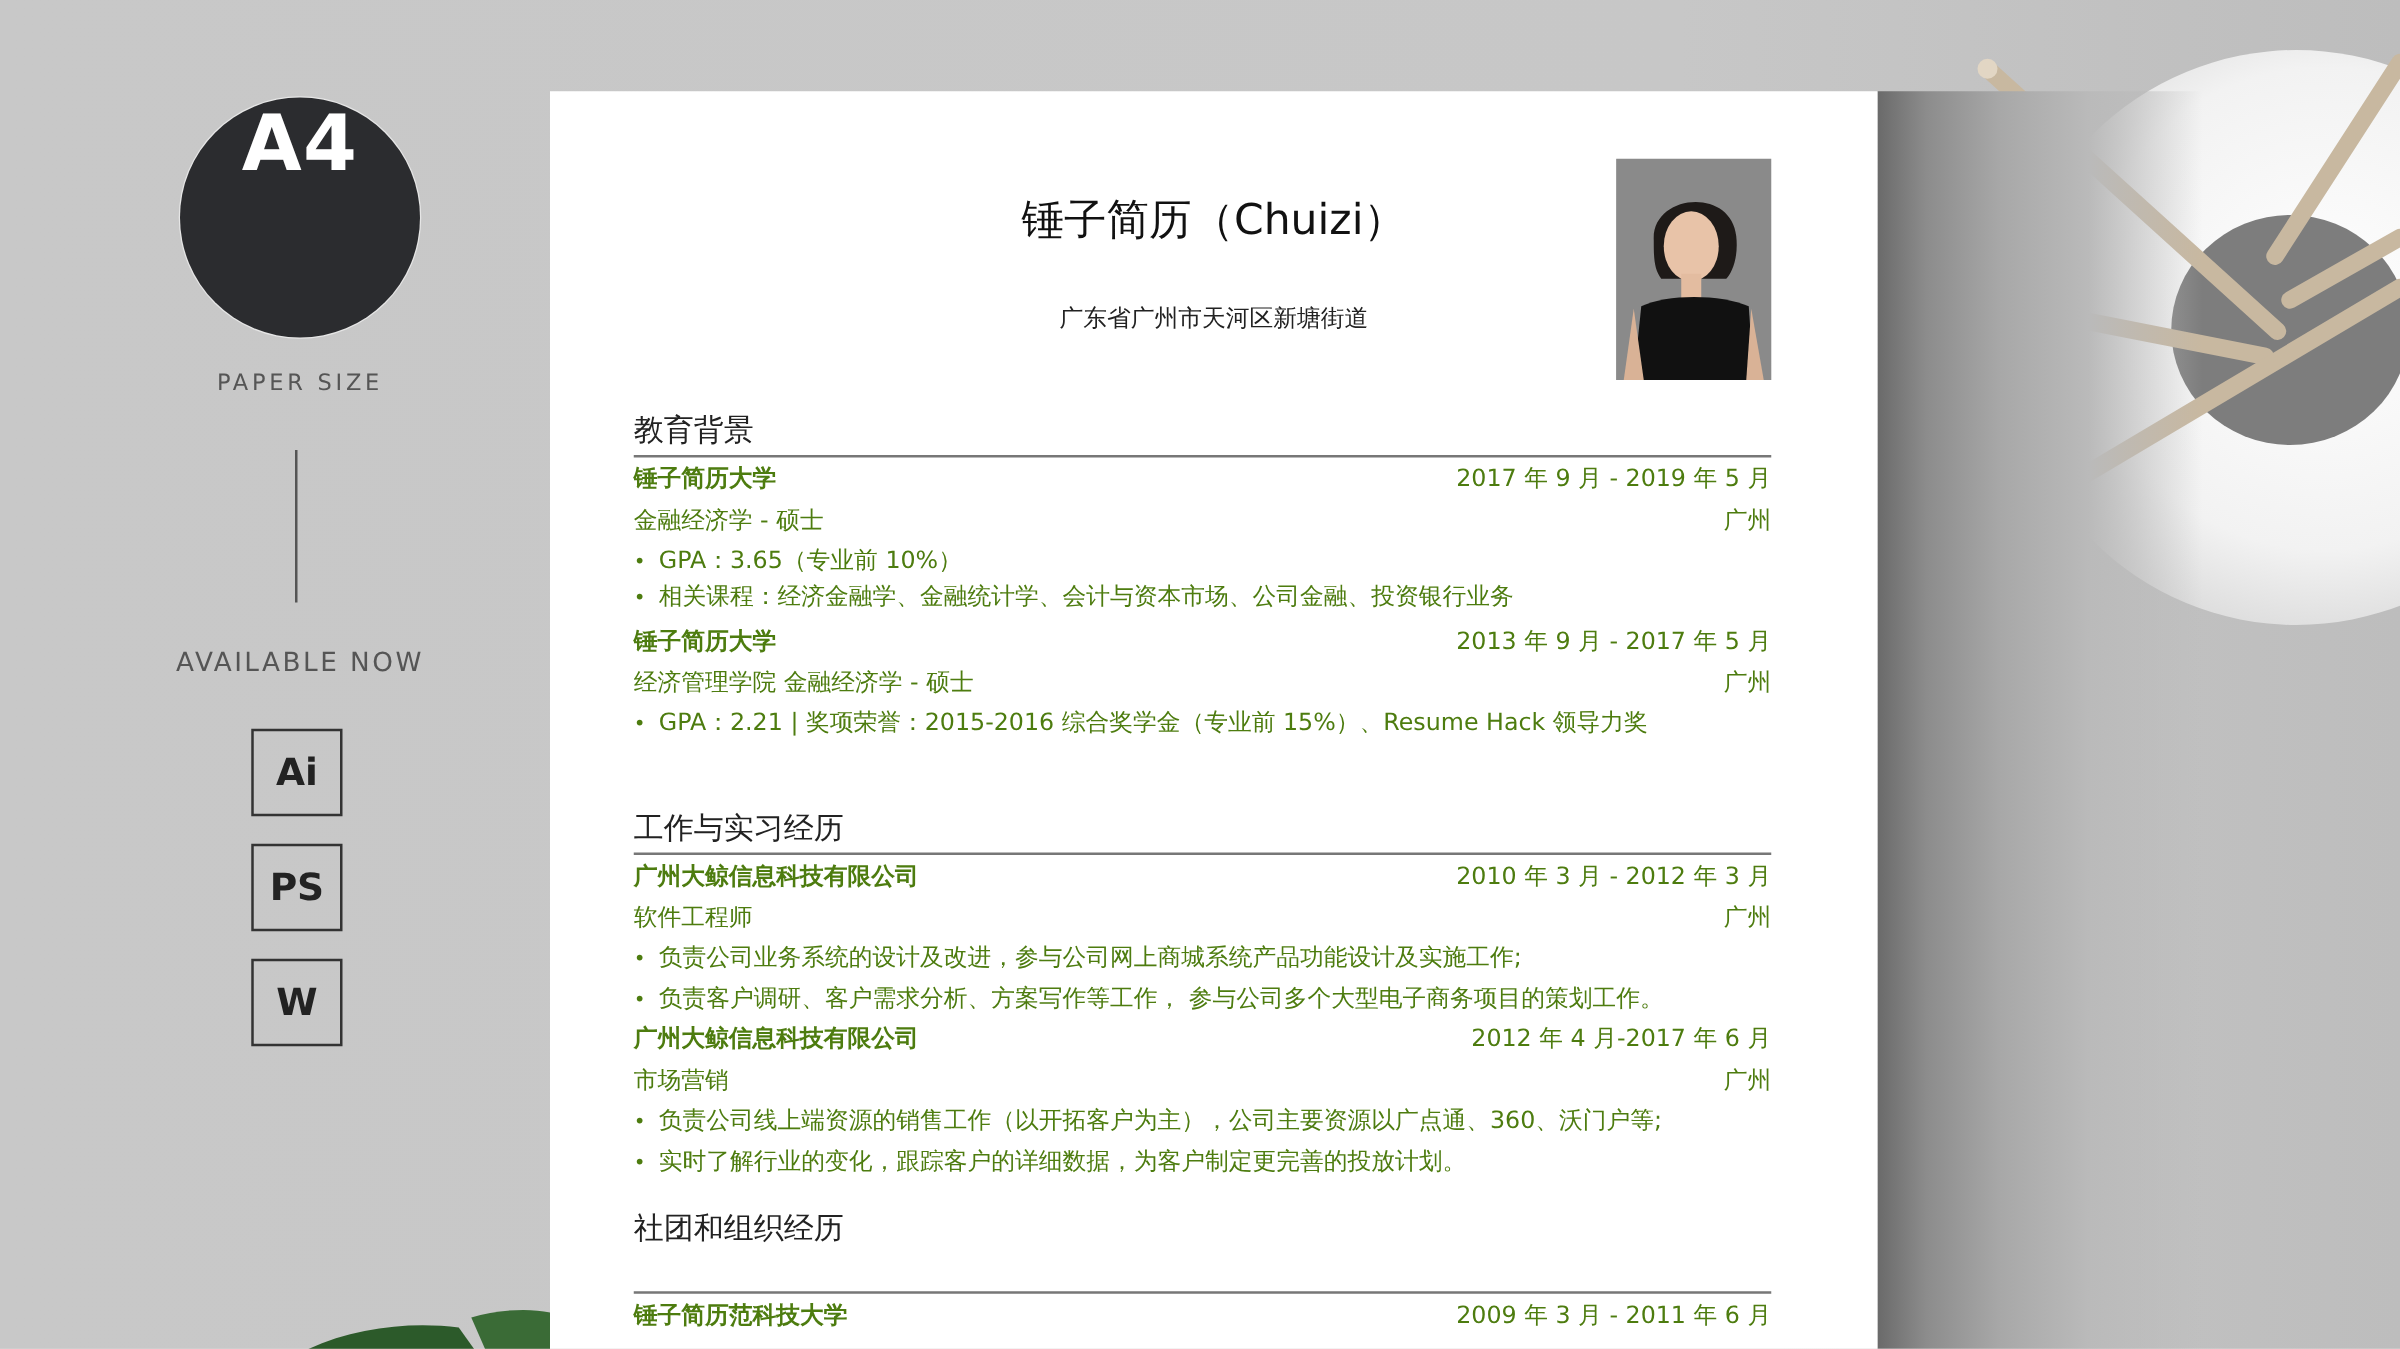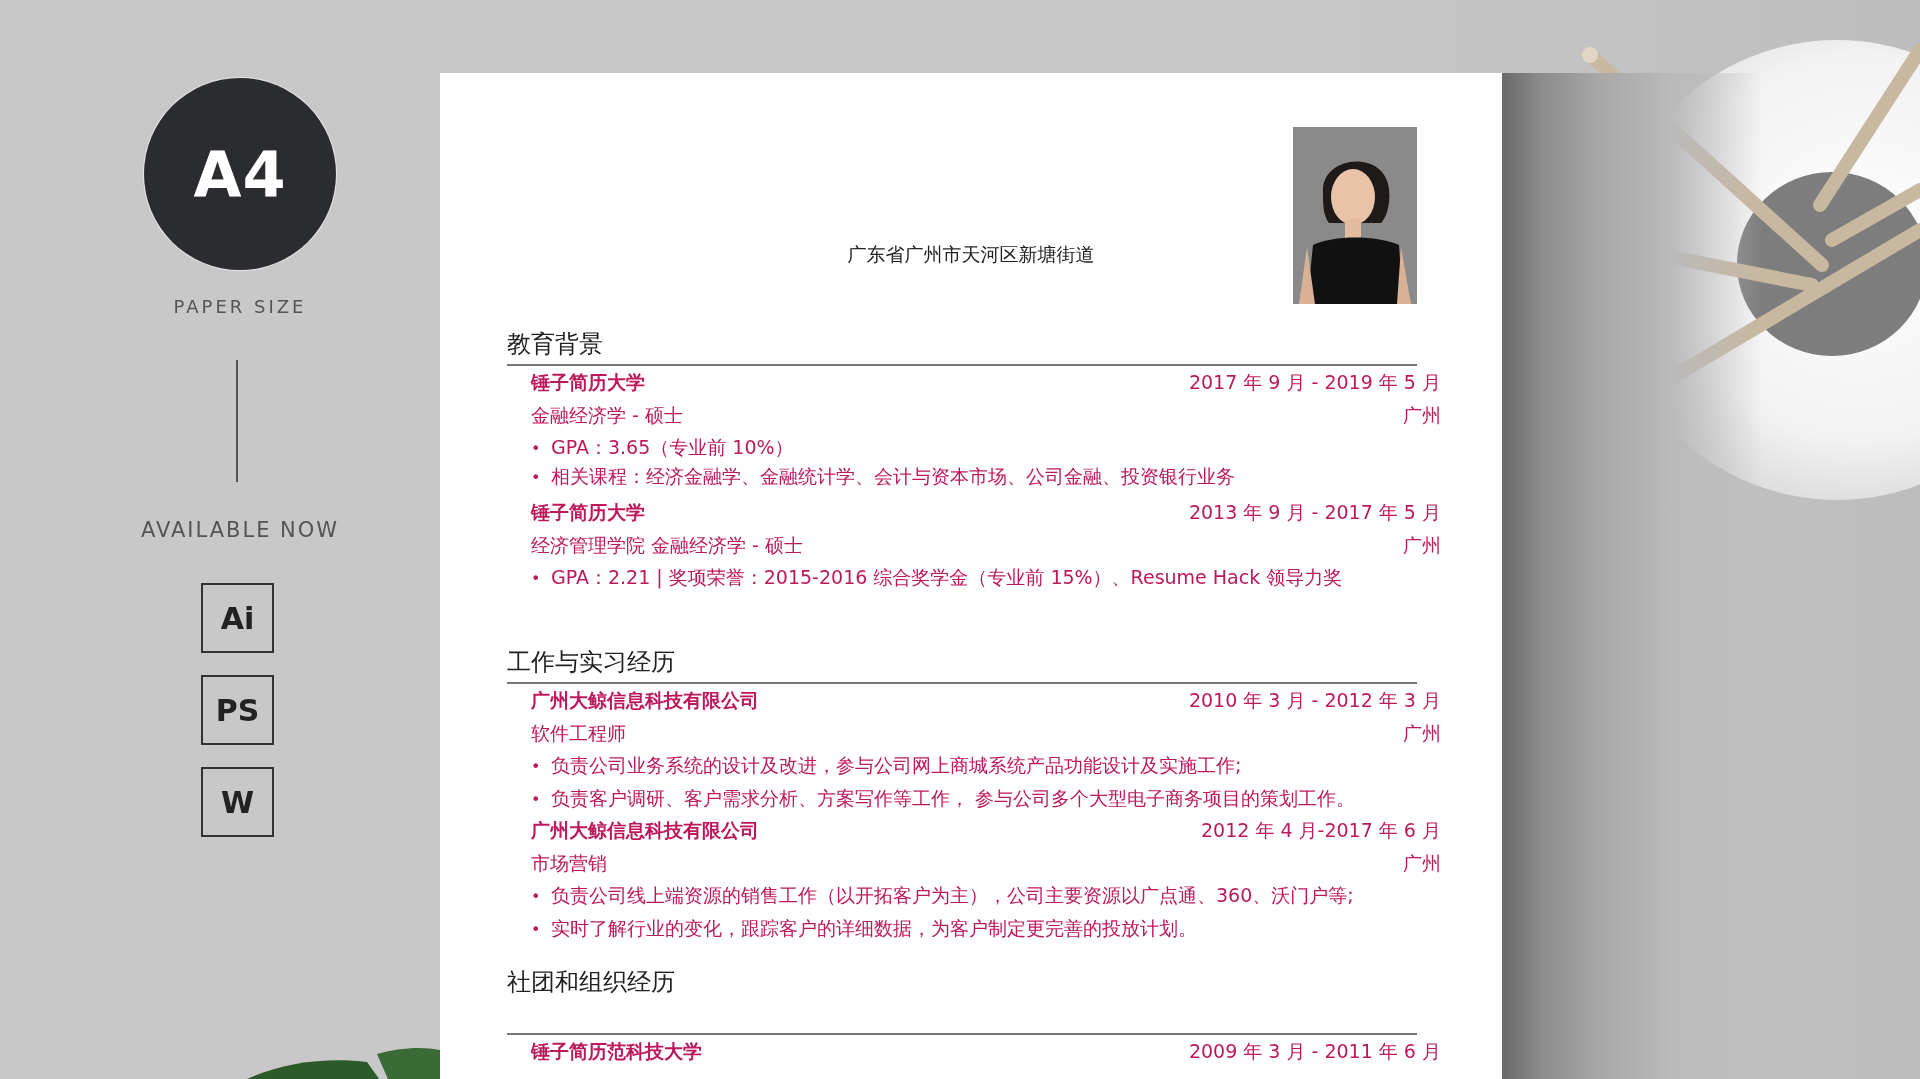--- a/index.html
+++ b/index.html
@@ -13,21 +13,21 @@
     background: linear-gradient(90deg, #c8c8c8 0%, #c7c7c7 70%, #bdbdbd 100%);
   }
   
   .paper-shadow {
     position:absolute; left:1502px; top:73px; width:260px; height:1006px;
     background: linear-gradient(90deg, #6a6a6a 0%, #8c8c8c 15%, #a8a8a8 38%, #bababa 65%, rgba(192,192,192,0) 100%);
   }
   
   .a4-circle {
     position:absolute; left:144px; top:78px; width:192px; height:192px; border-radius:50%;
-    background:#2b2c2f; display:flex; align-items:center; justify-content:center;
+    background:#2b2c2f; display:flex; justify-content:center;
     box-shadow: 0 0 0 1px #e6e6e6;
   }
   .a4-text { color:#fff; font-family:"DejaVu Sans", sans-serif; font-weight:bold; font-size:62px; letter-spacing:1px; }
   .paper-size { position:absolute; left:140px; top:296px; width:200px; text-align:center;
     font-size:18px; letter-spacing:3px; color:#555; font-family:"DejaVu Sans", sans-serif; }
   .vline { position:absolute; left:236px; top:360px; width:2px; height:122px; background:#555; }
   .available { position:absolute; left:120px; top:518px; width:240px; text-align:center;
     font-size:21px; letter-spacing:2px; color:#555; font-family:"DejaVu Sans", sans-serif; }
   .fmt-box {
     position:absolute; left:201px; width:73px; height:70px; border:2px solid #333;
@@ -52,21 +52,21 @@
   .contact { position:absolute; left:0; top:136px; width:1062px; text-align:center; font-size:19px; color:#222; }
   .address { position:absolute; left:0; top:169px; width:1062px; text-align:center; font-size:19px; color:#222; }
   .photo {
     position:absolute; left:853px; top:54px; width:124px; height:177px;
     background:linear-gradient(180deg,#8e8e8e,#7c7c7c); overflow:hidden;
   }
   .section-title { position:absolute; left:67px; font-size:24px; color:#222; }
   .rule { position:absolute; left:67px; width:910px; height:2px; background:#777; }
   .row {
     position:absolute; left:67px; width:910px; height:32px; display:flex; justify-content:space-between; align-items:center;
-    font-size:19px; color:#be185d; white-space:nowrap;margin-left:24px;
+    font-size:19px; color:#4d7c0f; white-space:nowrap;
   }
   .row .bold { font-weight:bold; }
   .bullet { padding-left:0; }
   .bullet::before { content:"•"; display:inline-block; width:20px; font-size:16px; }
 </style>
 </head>
 <body>
 
 <div class="bg"></div>
 
@@ -111,20 +111,21 @@
   </div>
 
 <svg class="plant" viewBox="0 0 218 90">
   <path d="M0 50 C40 20, 100 12, 145 18 L 175 60 L 175 90 L 0 90 Z" fill="#2c5a2a"></path>
   <path d="M155 10 C175 4, 200 2, 218 6 L 218 90 L 190 90 Z" fill="#3a6b36"></path>
 </svg>
 
 <div class="paper-shadow"></div>
 
 <div class="paper">
+  <div class="title">锤子简历（Chuizi）</div>
   <div class="address">广东省广州市天河区新塘街道</div>
   <div class="photo">
     <svg width="124" height="177" viewBox="0 0 124 177">
       <rect width="124" height="177" fill="#8a8a8a"></rect>
       <path d="M30 65 C28 28, 92 22, 96 62 C98 80, 92 92, 88 96 L36 96 C30 88, 30 78, 30 65 Z" fill="#1e1a18"></path>
       <ellipse cx="60" cy="70" rx="22" ry="28" fill="#e8c3a8"></ellipse>
       <rect x="52" y="92" width="16" height="20" fill="#e3bca0"></rect>
       <path d="M20 118 C40 108, 84 108, 106 118 L 110 177 L 14 177 Z" fill="#111"></path>
       <path d="M14 120 L22 177 L6 177 Z" fill="#d9b296"></path>
       <path d="M108 120 L118 177 L104 177 Z" fill="#d9b296"></path>

